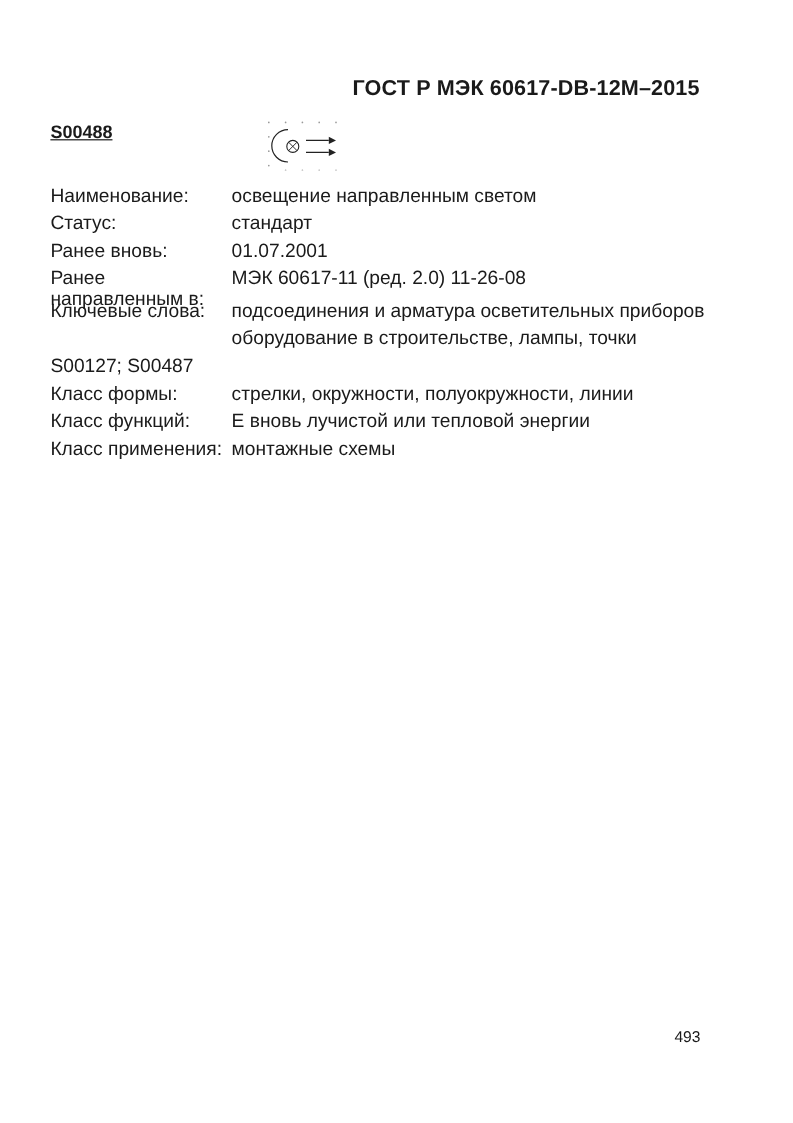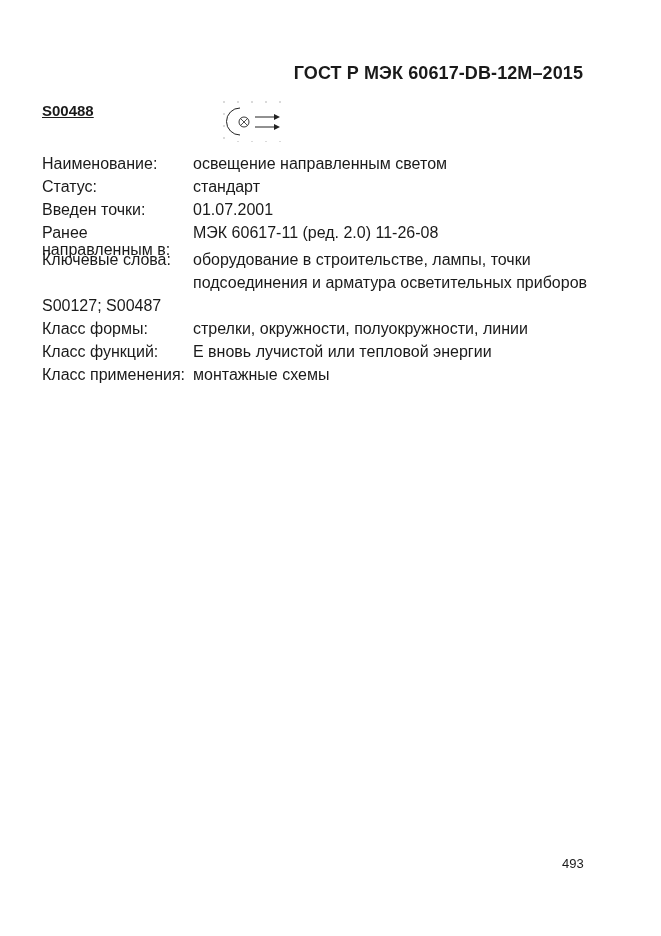--- a/index.html
+++ b/index.html
@@ -54,36 +54,36 @@
         <span class="line">освещение направленным светом</span>
       </span>
   </div>
   <div class="row">
     <span class="lbl">Статус:</span>
     <span class="val">
         <span class="line">стандарт</span>
       </span>
   </div>
   <div class="row">
-    <span class="lbl">Введен точки:</span>
+    <span class="lbl">Ранее вновь:</span>
     <span class="val">
         <span class="line">01.07.2001</span>
       </span>
   </div>
   <div class="row">
     <span class="lbl">Ранее направленным в:</span>
     <span class="val">
         <span class="line">МЭК 60617-11 (ред. 2.0) 11-26-08</span>
       </span>
   </div>
   <div class="row gap" style="height:46px;">
     <span class="lbl">Ключевые слова:</span>
     <span class="val">
+      <span class="line">подсоединения и арматура осветительных приборов</span>
       <span class="line">оборудование в строительстве, лампы, точки</span>
-      <span class="line">подсоединения и арматура осветительных приборов</span>
     </span>
   </div>
   <div class="row">
     <span class="val">
         <span class="line">S00127; S00487</span>
       </span>
   </div>
   <div class="row">
     <span class="lbl">Класс формы:</span>
     <span class="val">

